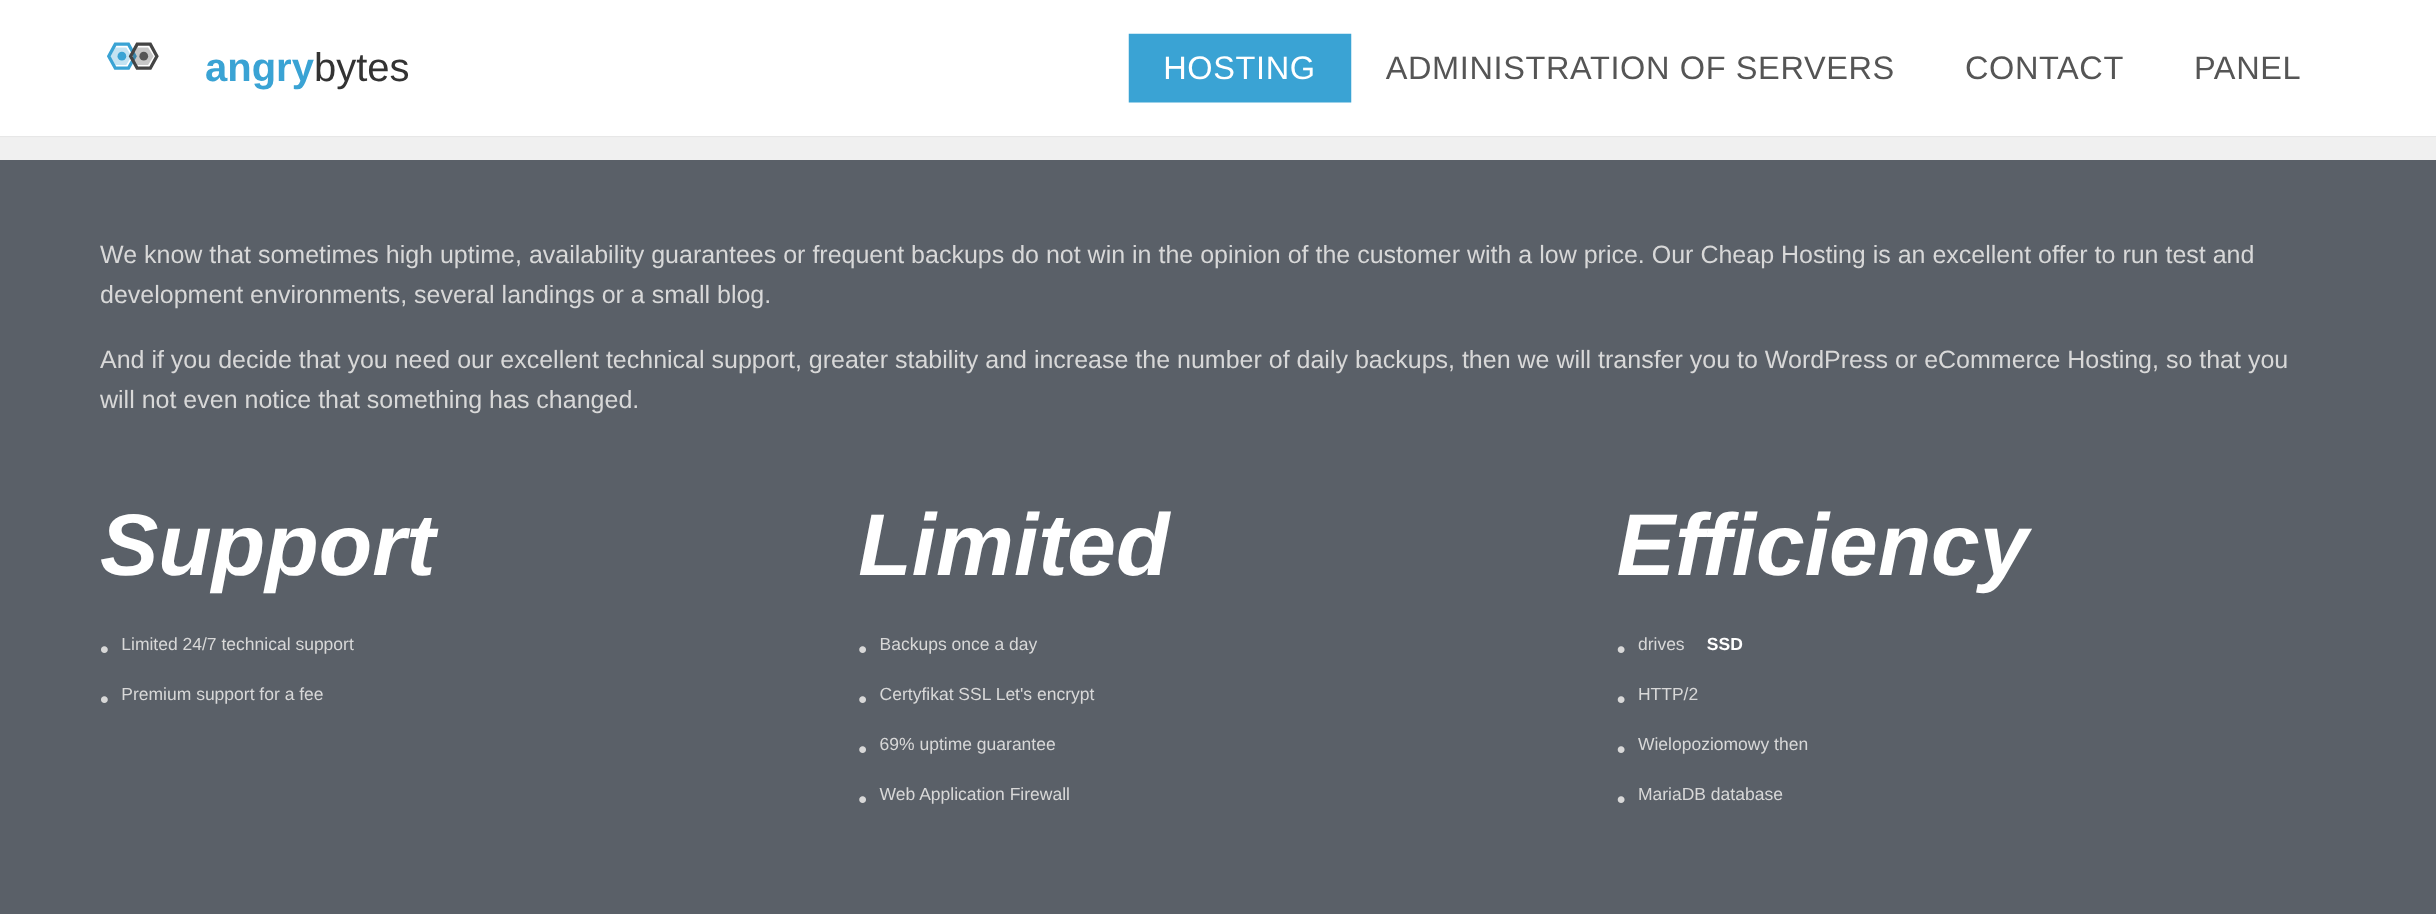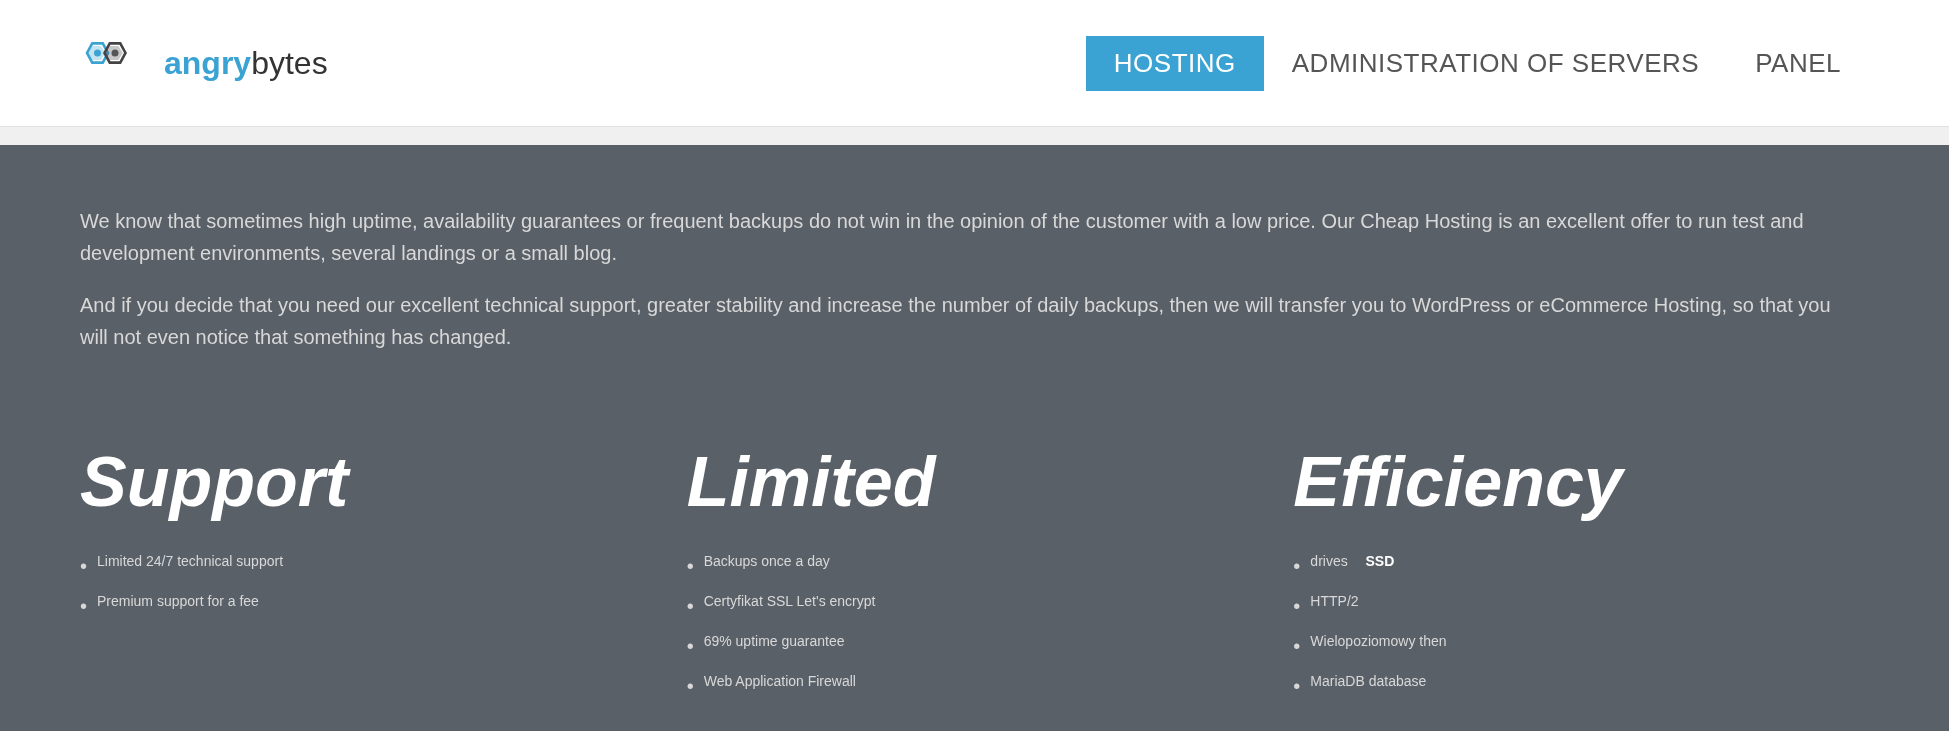--- a/index.html
+++ b/index.html
@@ -15,21 +15,21 @@
       background: #fff;
     }
 
     
     .header {
       background: #fff;
       display: flex;
       align-items: center;
       justify-content: space-between;
       padding: 0 80px;
-      height: 127px;
+      height: 110px;
       border-bottom: 1px solid #e0e0e0;
     }
 
     .logo-area {
       display: flex;
       align-items: center;
       gap: 14px;
     }
 
     .logo-icon {
@@ -90,21 +90,21 @@
       line-height: 1.6;
       max-width: 1780px;
       margin-bottom: 20px;
     }
 
     .intro-text-2 {
       color: #d8d8d8;
       font-size: 20px;
       line-height: 1.6;
       max-width: 1780px;
-      margin-bottom: 89px;
+      margin-bottom: 60px;
     }
 
     .features-grid {
       display: grid;
       grid-template-columns: 1fr 1fr 1fr;
       gap: 40px;
       max-width: 1780px;
     }
 
     .feature-section h2 {
@@ -168,20 +168,21 @@
       </svg>
     </div>
     <div class="logo-text">
       <span>angry</span><span style="color:#333; font-weight:400;">bytes</span>
     </div>
   </div>
 
   <nav class="nav">
     <div class="nav-item active">HOSTING</div>
     <div class="nav-item">ADMINISTRATION OF SERVERS</div>
+    <div class="nav-item">CONTACT</div>
     <div class="nav-item">PANEL</div>
   </nav>
 </header>
 
 <div class="hero-bar"></div>
 
 <main class="main-content">
   <p class="intro-text">We know that sometimes high uptime, availability guarantees or frequent backups do not win in the opinion of the customer with a low price. Our Cheap Hosting is an excellent offer to run test and development environments, several landings or a small blog.</p>
   <p class="intro-text-2">And if you decide that you need our excellent technical support, greater stability and increase the number of daily backups, then we will transfer you to WordPress or eCommerce Hosting, so that you will not even notice that something has changed.</p>
 

